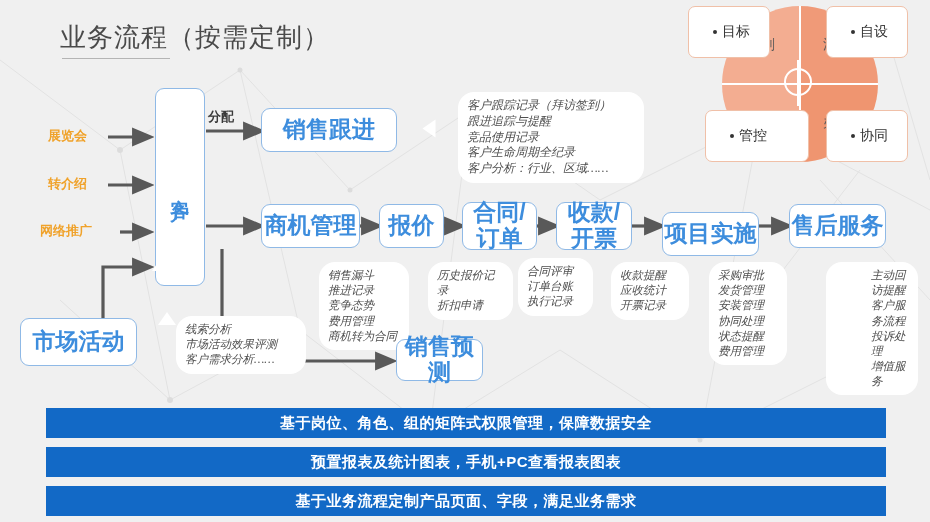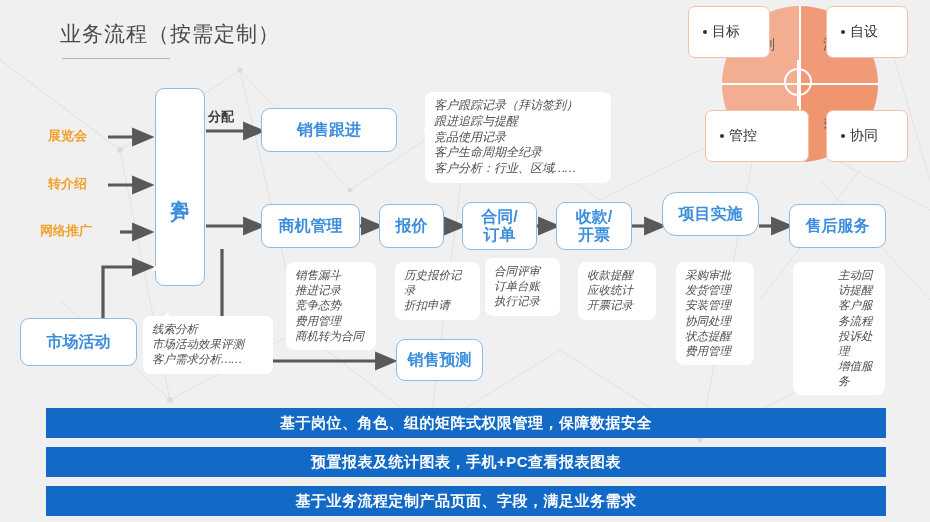--- a/index.html
+++ b/index.html
@@ -26,21 +26,21 @@
     left: 0; top: 0;
     width: 930px; height: 522px;
     pointer-events: none;
   }
 
   
   #page-title {
     position: absolute;
     left: 60px;
     top: 20px;
-    font-size: 21px;
+    font-size: 26px;
     color: #4a4a4a;
     letter-spacing: 1px;
     white-space: nowrap;
   }
   #title-rule {
     position: absolute;
     left: 62px;
     top: 58px;
     width: 108px;
     height: 1px;
@@ -51,21 +51,21 @@
   .fbox {
     position: absolute;
     background: #ffffff;
     border: 1.4px solid #8fb9e6;
     border-radius: 9px;
     color: #3d8ddd;
     display: flex;
     align-items: center;
     justify-content: center;
     text-align: center;
-    font-size: 16px;
+    font-size: 23px;
     font-weight: bold;
     line-height: 1.12;
     box-sizing: border-box;
   }
   .fbox.vertical {
     writing-mode: vertical-rl;
     text-orientation: upright;
     letter-spacing: 3px;
     font-size: 19px;
   }
@@ -76,29 +76,30 @@
     color: #f0a22a;
     font-size: 13px;
     font-weight: bold;
     white-space: nowrap;
   }
 
   
   .note {
     position: absolute;
     background: #ffffff;
-    border-radius: 8px;
+    border-radius: 16px;
     color: #4e4e4e;
     font-family: "Liberation Serif", "DejaVu Serif", serif;
     font-style: italic;
     font-size: 11.5px;
     line-height: 1.32;
     padding: 6px 9px 6px 9px;
     box-sizing: border-box;
     white-space: pre-line;
+    margin-left: 33px;
   }
   .note.big { font-size: 12px; }
 
   
   .note-tail {
     position: absolute;
     width: 0; height: 0;
     border-left: 9px solid transparent;
     border-right: 9px solid transparent;
     border-bottom: 13px solid #ffffff;
@@ -168,21 +169,21 @@
   .corner-box {
     position: absolute;
     background: #ffffff;
     border: 1px solid #f0c0a8;
     border-radius: 7px;
     font-size: 14px;
     color: #333333;
     display: flex;
     align-items: center;
     box-sizing: border-box;
-    padding-left: 14px;
+    padding-left: 24px;
   }
   .corner-box .bullet {
     display: inline-block;
     width: 4px; height: 4px;
     border-radius: 50%;
     background: #333333;
     margin-right: 5px;
     flex: 0 0 auto;
   }
 
@@ -305,21 +306,21 @@
   <div class="note" style="left:485px; top:258px; width:75px;">合同评审
 订单台账
 执行记录</div>
 
   <div class="fbox" style="left:556px; top:202px; width:76px; height:48px; white-space:pre-line;">收款/
 开票</div>
   <div class="note" style="left:578px; top:262px; width:78px;">收款提醒
 应收统计
 开票记录</div>
 
-  <div class="fbox" style="left:662px; top:192px; width:97px; height:44px;border-radius:14px;">项目实施</div>
+  <div class="fbox" style="left:662px; top:212px; width:97px; height:44px;">项目实施</div>
   <div class="note" style="left:676px; top:262px; width:78px;">采购审批
 发货管理
 安装管理
 协同处理
 状态提醒
 费用管理</div>
 
   <div class="fbox" style="left:789px; top:204px; width:97px; height:44px;">售后服务</div>
   <div class="note" style="left:793px; top:262px; width:92px;padding-left:45px;">主动回访提醒
 客户服务流程

